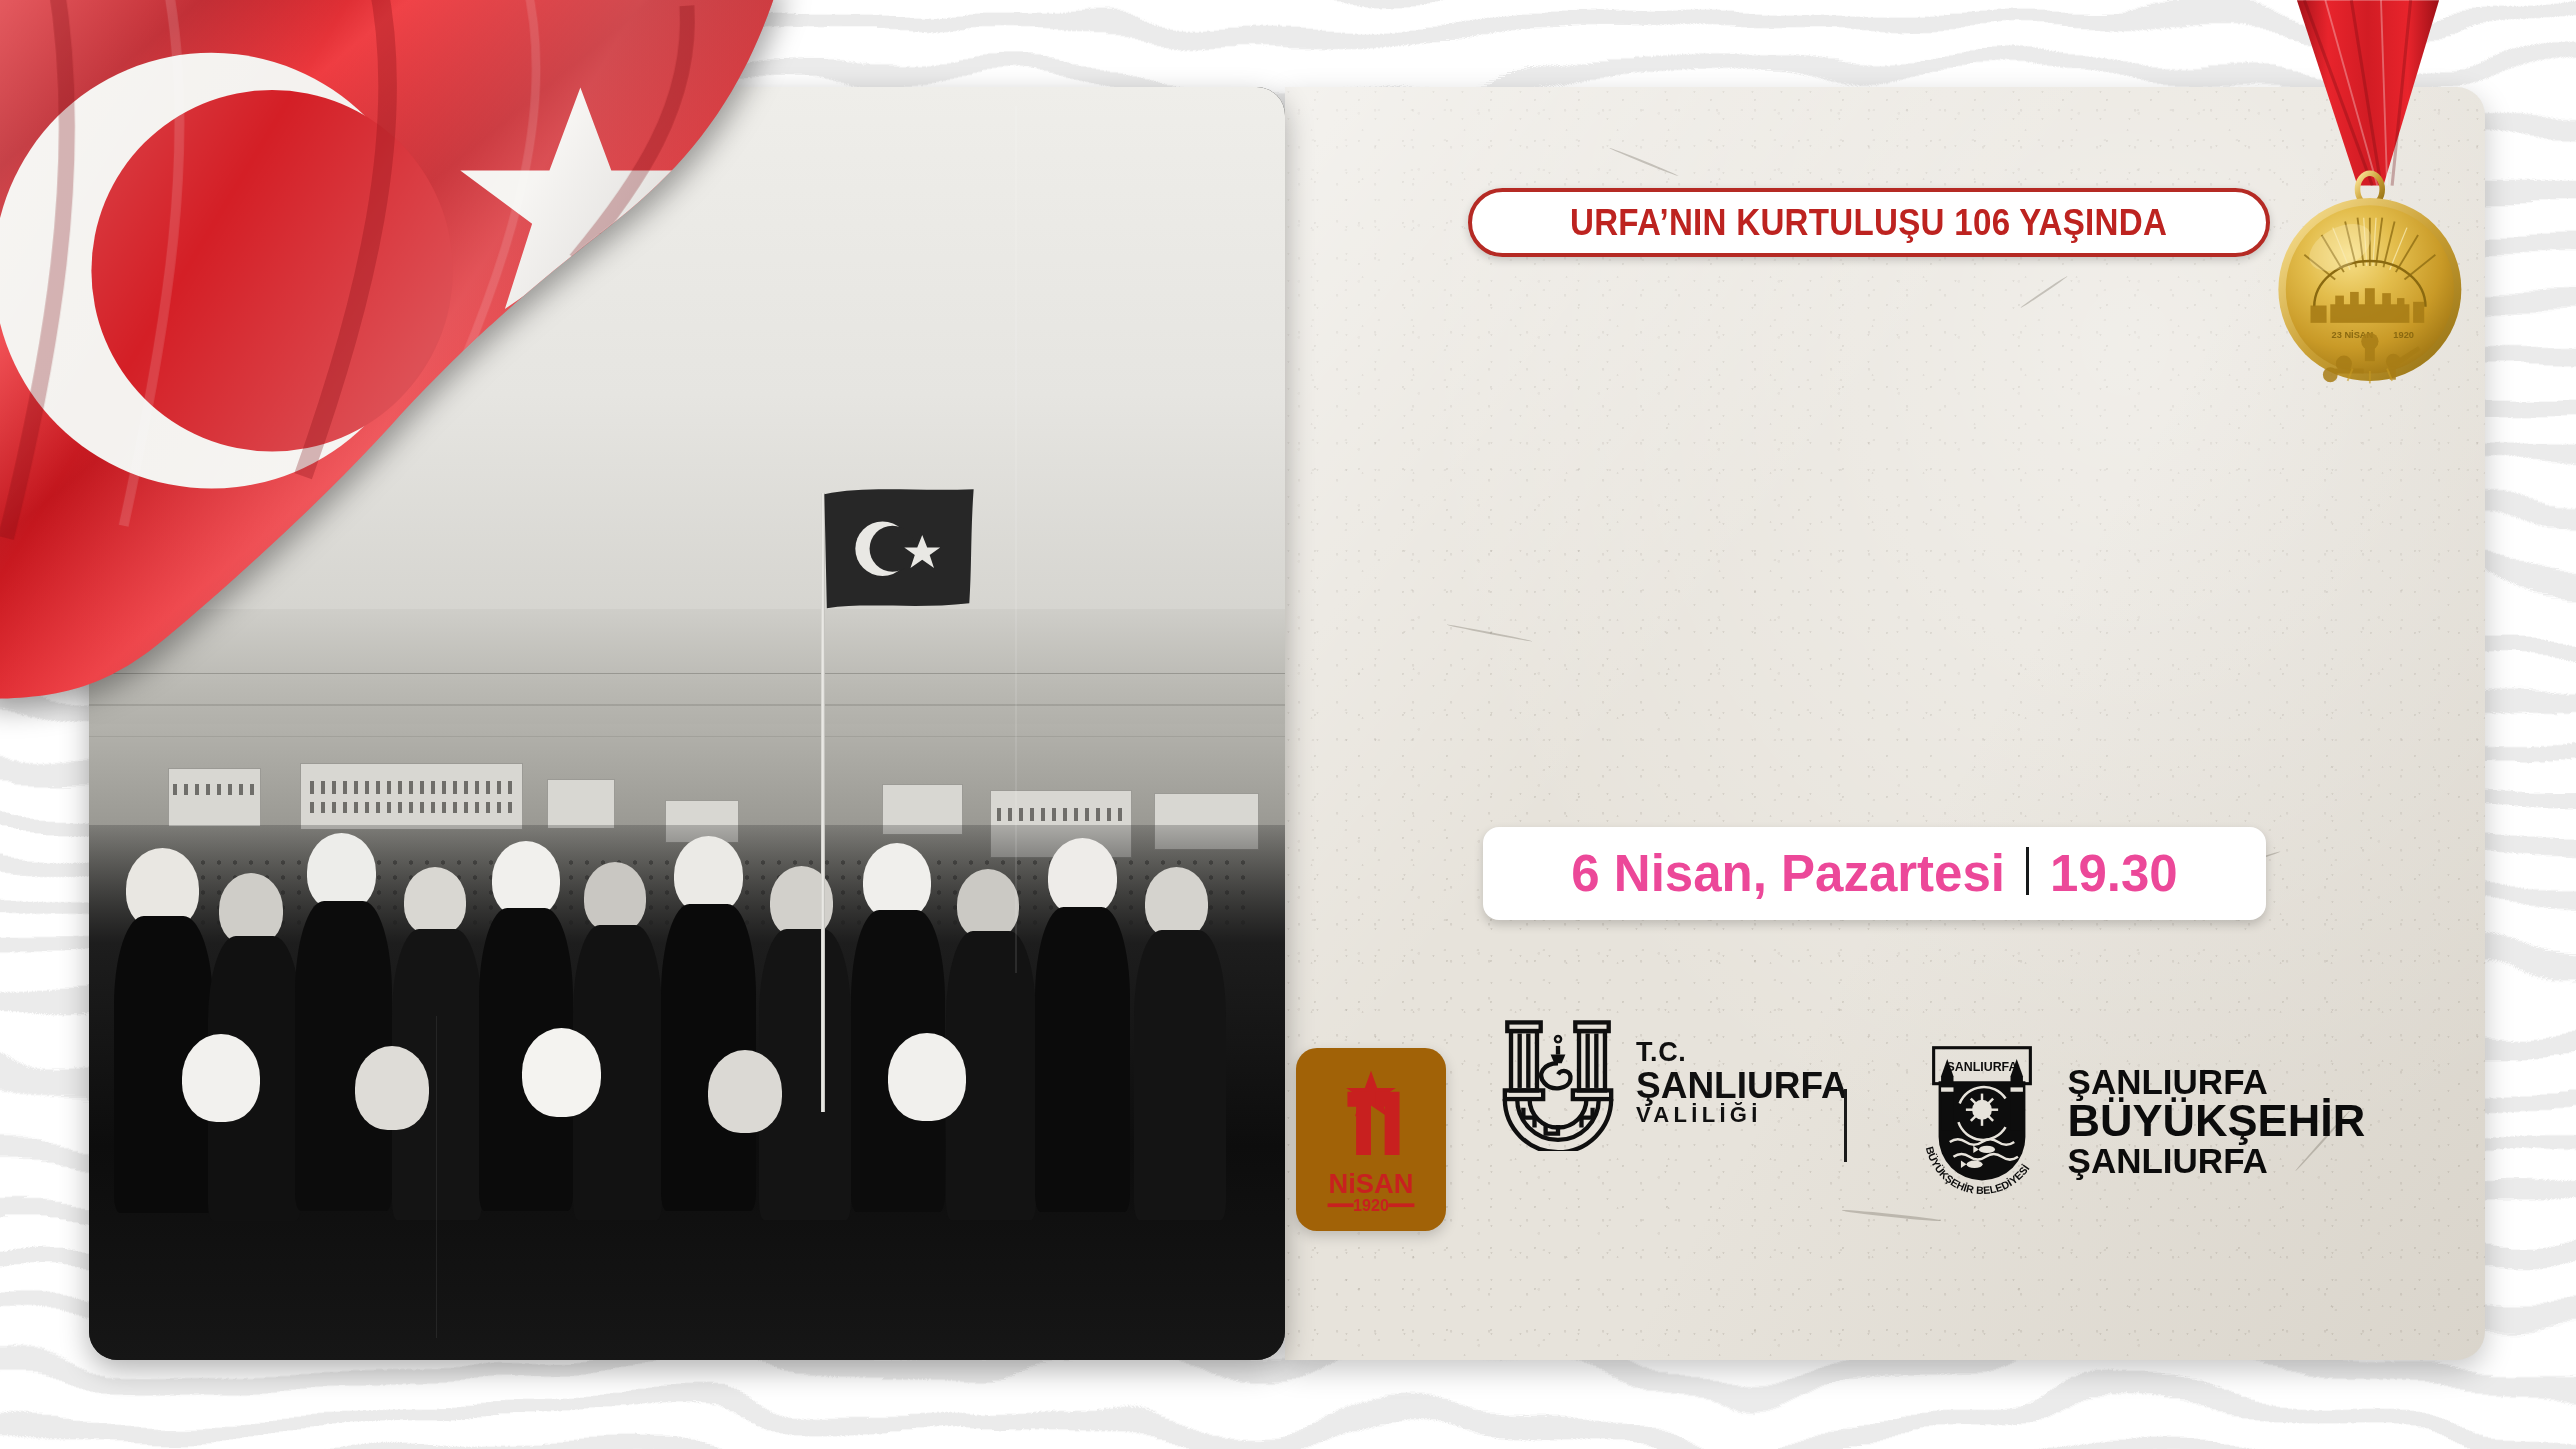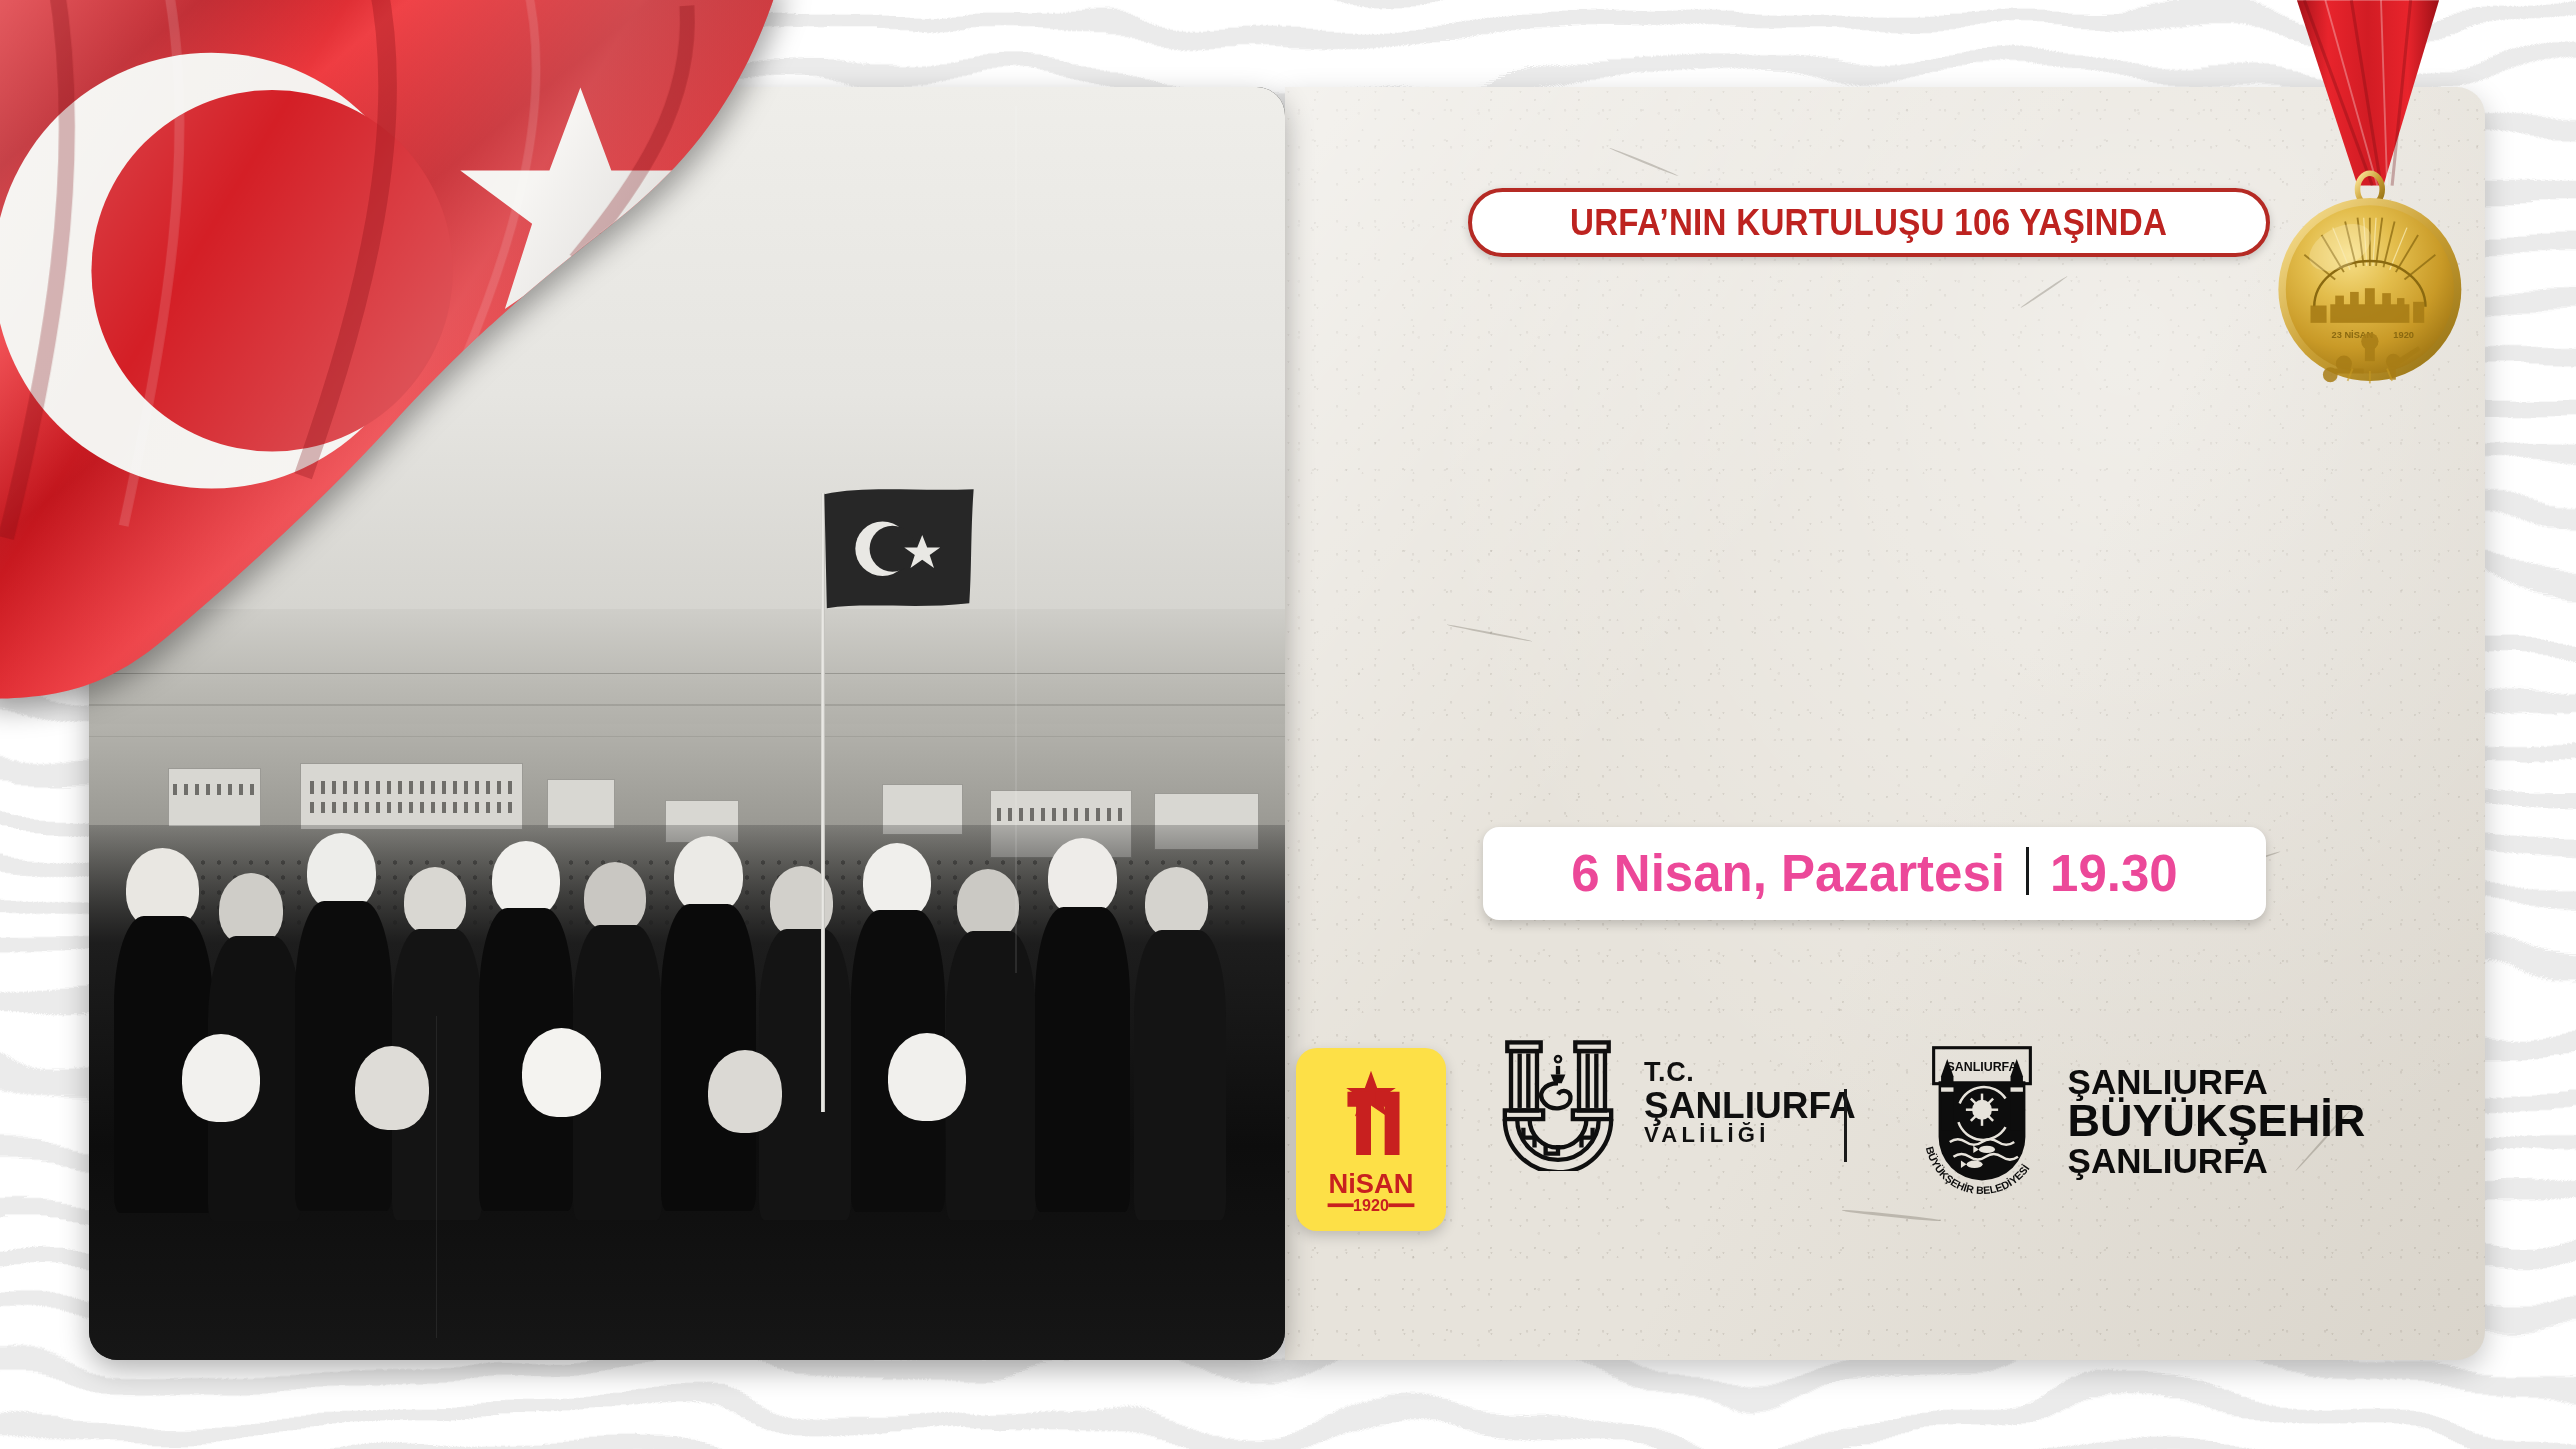--- a/index.html
+++ b/index.html
@@ -133,25 +133,25 @@
   #pill-venue{ left:242px; top:851px; width:694px; height:92px; font-size:51px; }
   #pill-date .sep{
     display:inline-block; width:3.1px; height:48px; background:#16181a;
     margin:0 21px; vertical-align:middle; position:relative; top:-2.5px;
   }
   #pill-date .t{ display:inline-block; vertical-align:middle; }
 
   
   #nisan-badge{
     position:absolute; left:11px; top:961px; width:150px; height:183px;
-    background:#fde047; border-radius:21px; z-index:13;
+    background:#a16207; border-radius:21px; z-index:13;
     box-shadow:0 5px 12.4px rgba(0,0,0,.18);
     display:flex; align-items:center; justify-content:center;
   }
-  #logo-valilik{ position:absolute; left:211px; top:948px; display:flex; align-items:center; gap:24px; }
+  #logo-valilik{ position:absolute; left:211px; top:928px; display:flex; align-items:center; gap:16px; }
   #logo-valilik .txt{ line-height:1.02; color:#101010; }
   #logo-valilik .tc{ font-size:27px; font-weight:bold; letter-spacing:0.6px; }
   #logo-valilik .city{ font-size:37px; font-weight:bold; letter-spacing:0px; }
   #logo-valilik .val{ font-size:22px; font-weight:bold; letter-spacing:4.3px; }
 
   #logo-divider{
     position:absolute; left:559px; top:1002px; width:2.5px; height:73px; background:#1a1a1a;
   }
 
   #logo-belediye{ position:absolute; left:630px; top:957px; display:flex; align-items:center; gap:18.6px; }

